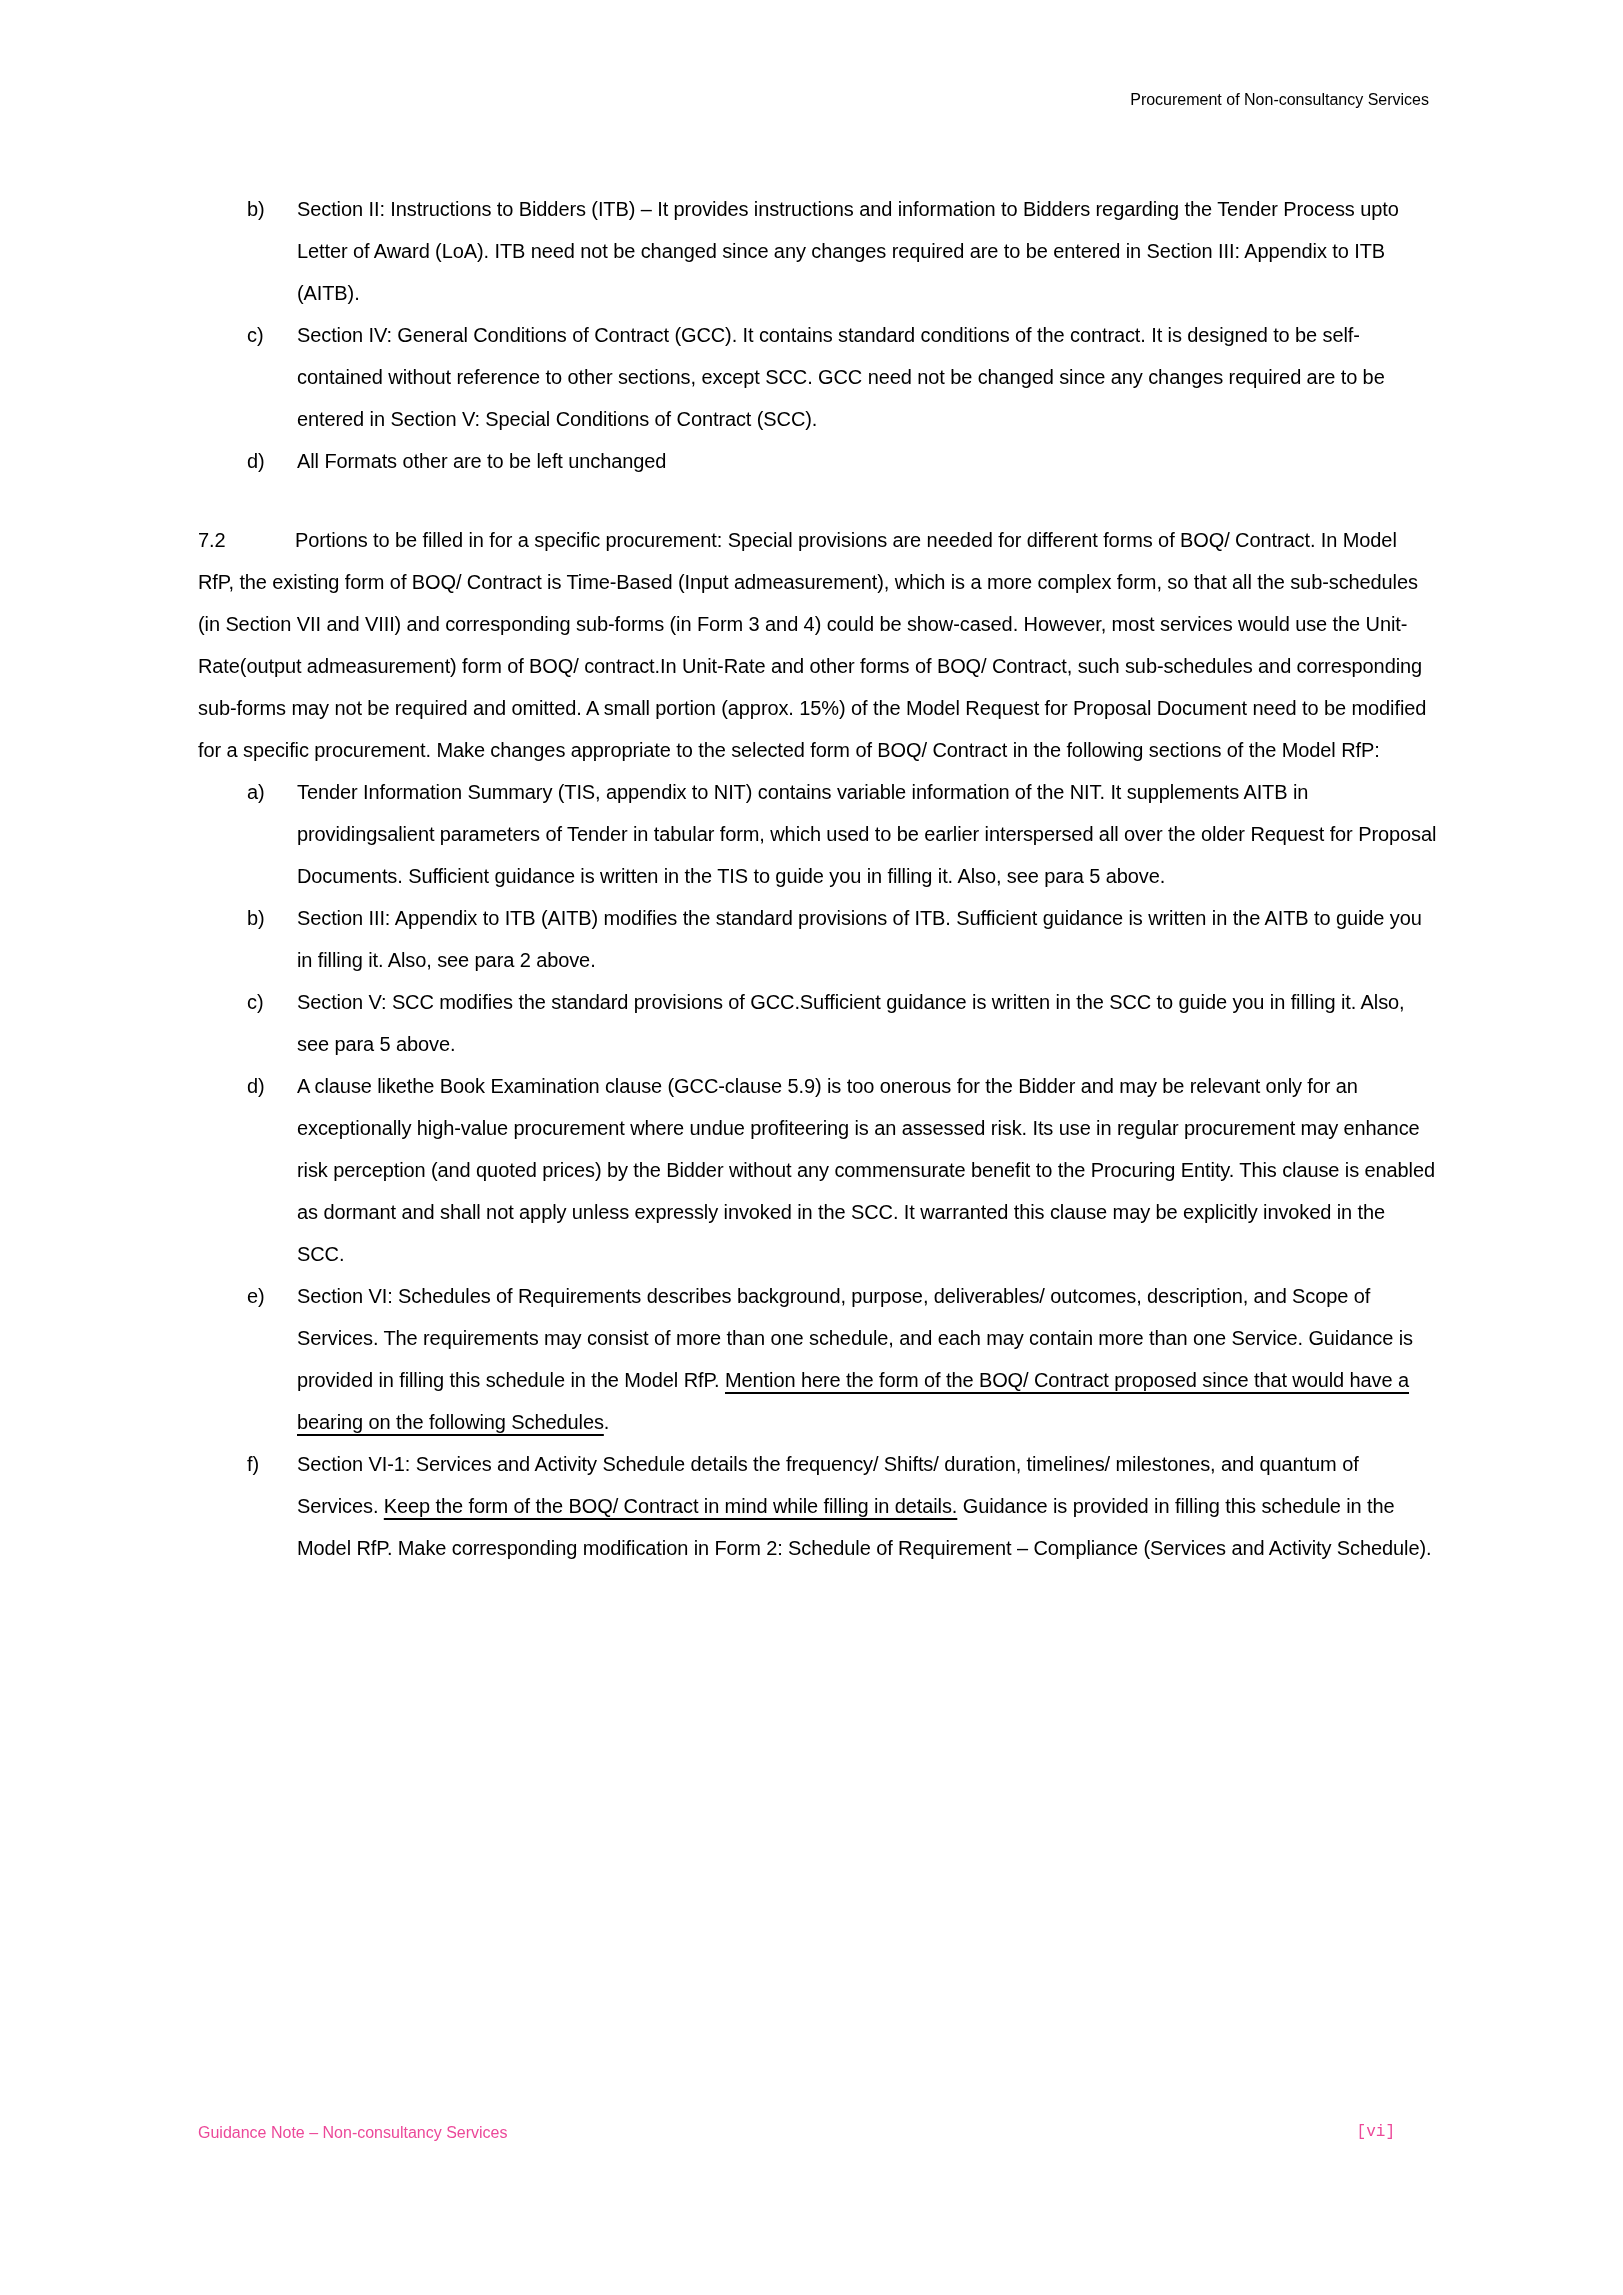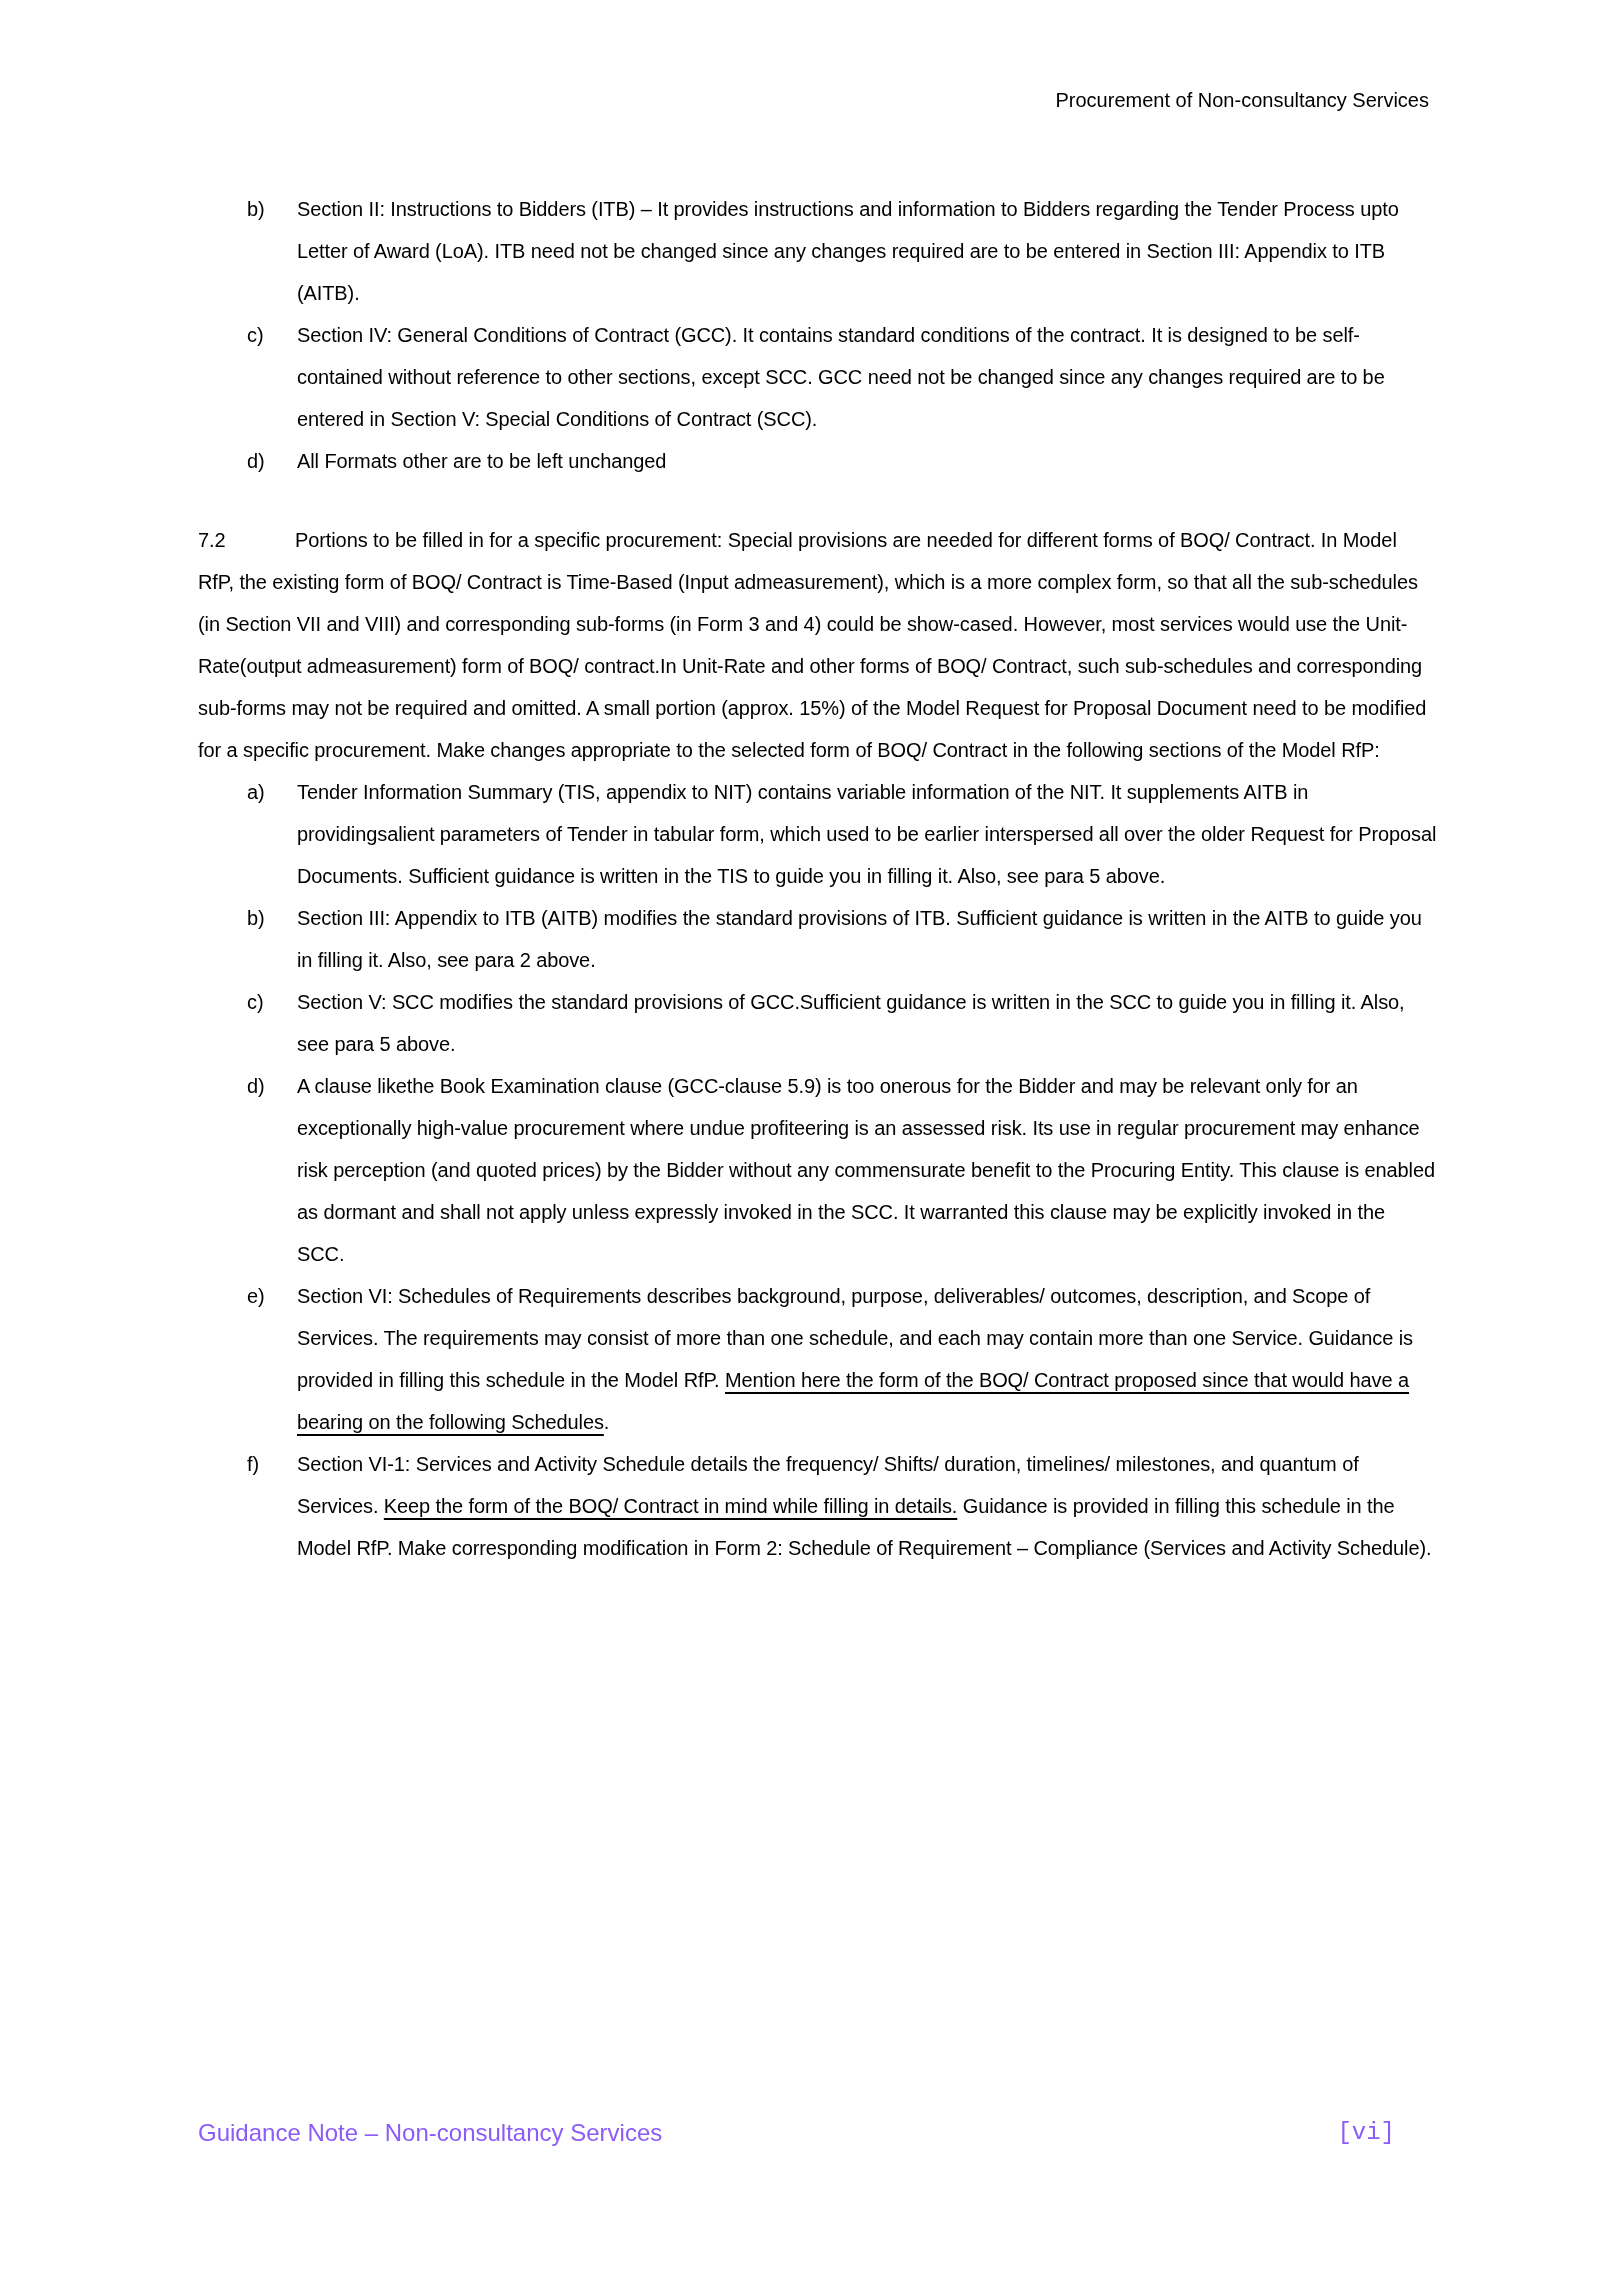--- a/index.html
+++ b/index.html
@@ -17,33 +17,33 @@
     color: #000;
   }
   
   .header {
     position: absolute;
     top: 87px;
     left: 198px;
     right: 194px;
     text-align: right;
     font-family: "Liberation Sans", sans-serif;
-    font-size: 20px;
+    font-size: 16px;
     line-height: 26px;
     color: #000;
   }
   .footer {
     position: absolute;
     top: 2118px;
     left: 198px;
     right: 228px;
     font-family: "Liberation Sans", sans-serif;
-    font-size: 24px;
+    font-size: 16px;
     line-height: 29px;
-    color: #8b5cf6;
+    color: #ec4899;
   }
   .footer .f-right {
     position: absolute;
     right: 0;
     top: 0;
     font-family: Liberation Mono, monospace;
   }
   
   .content {
     position: absolute;

